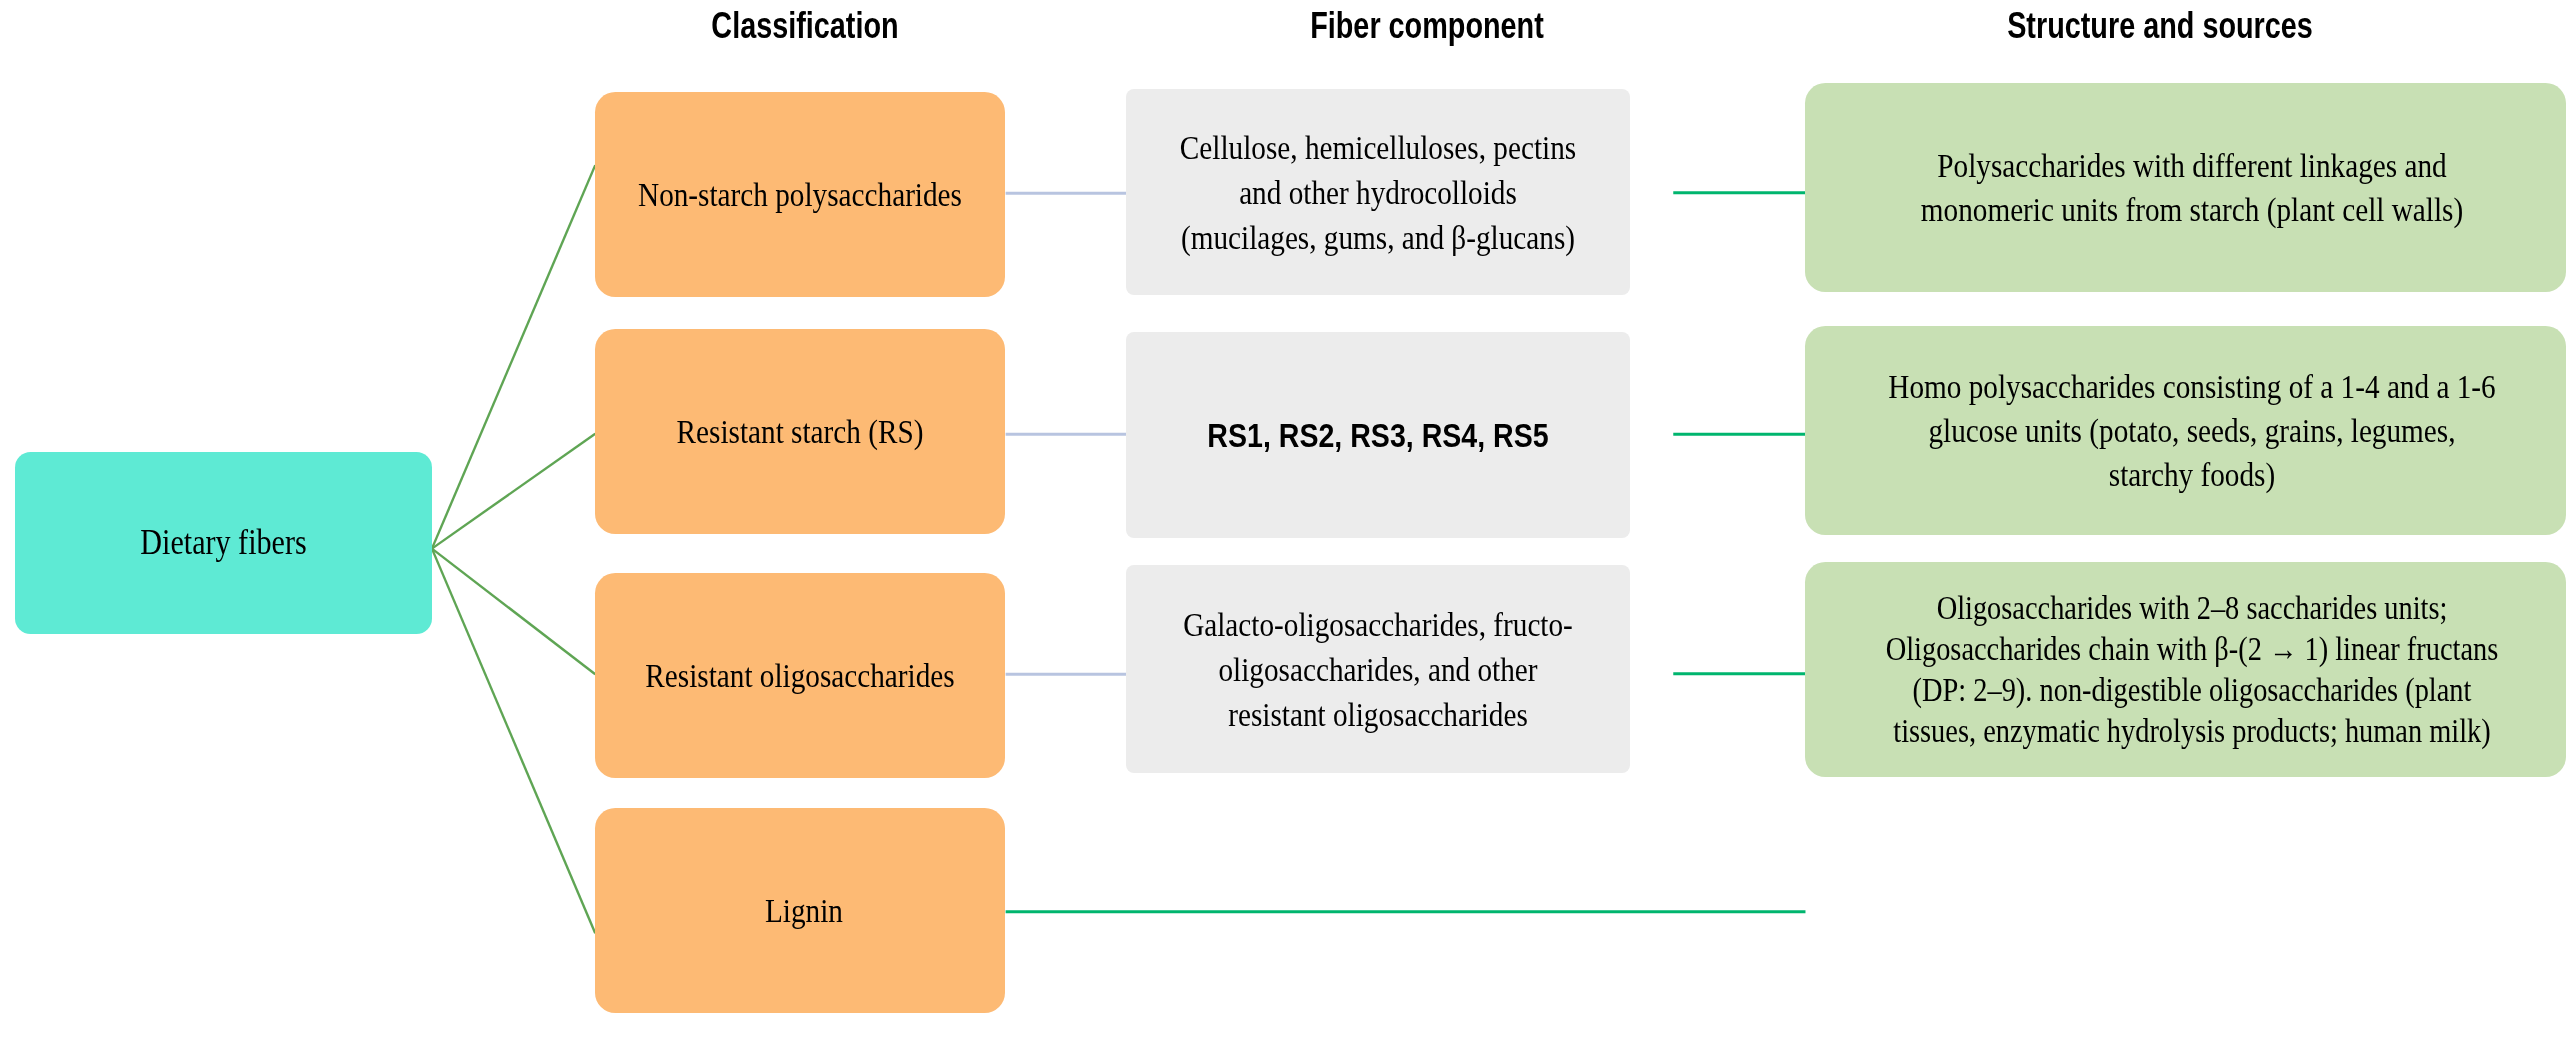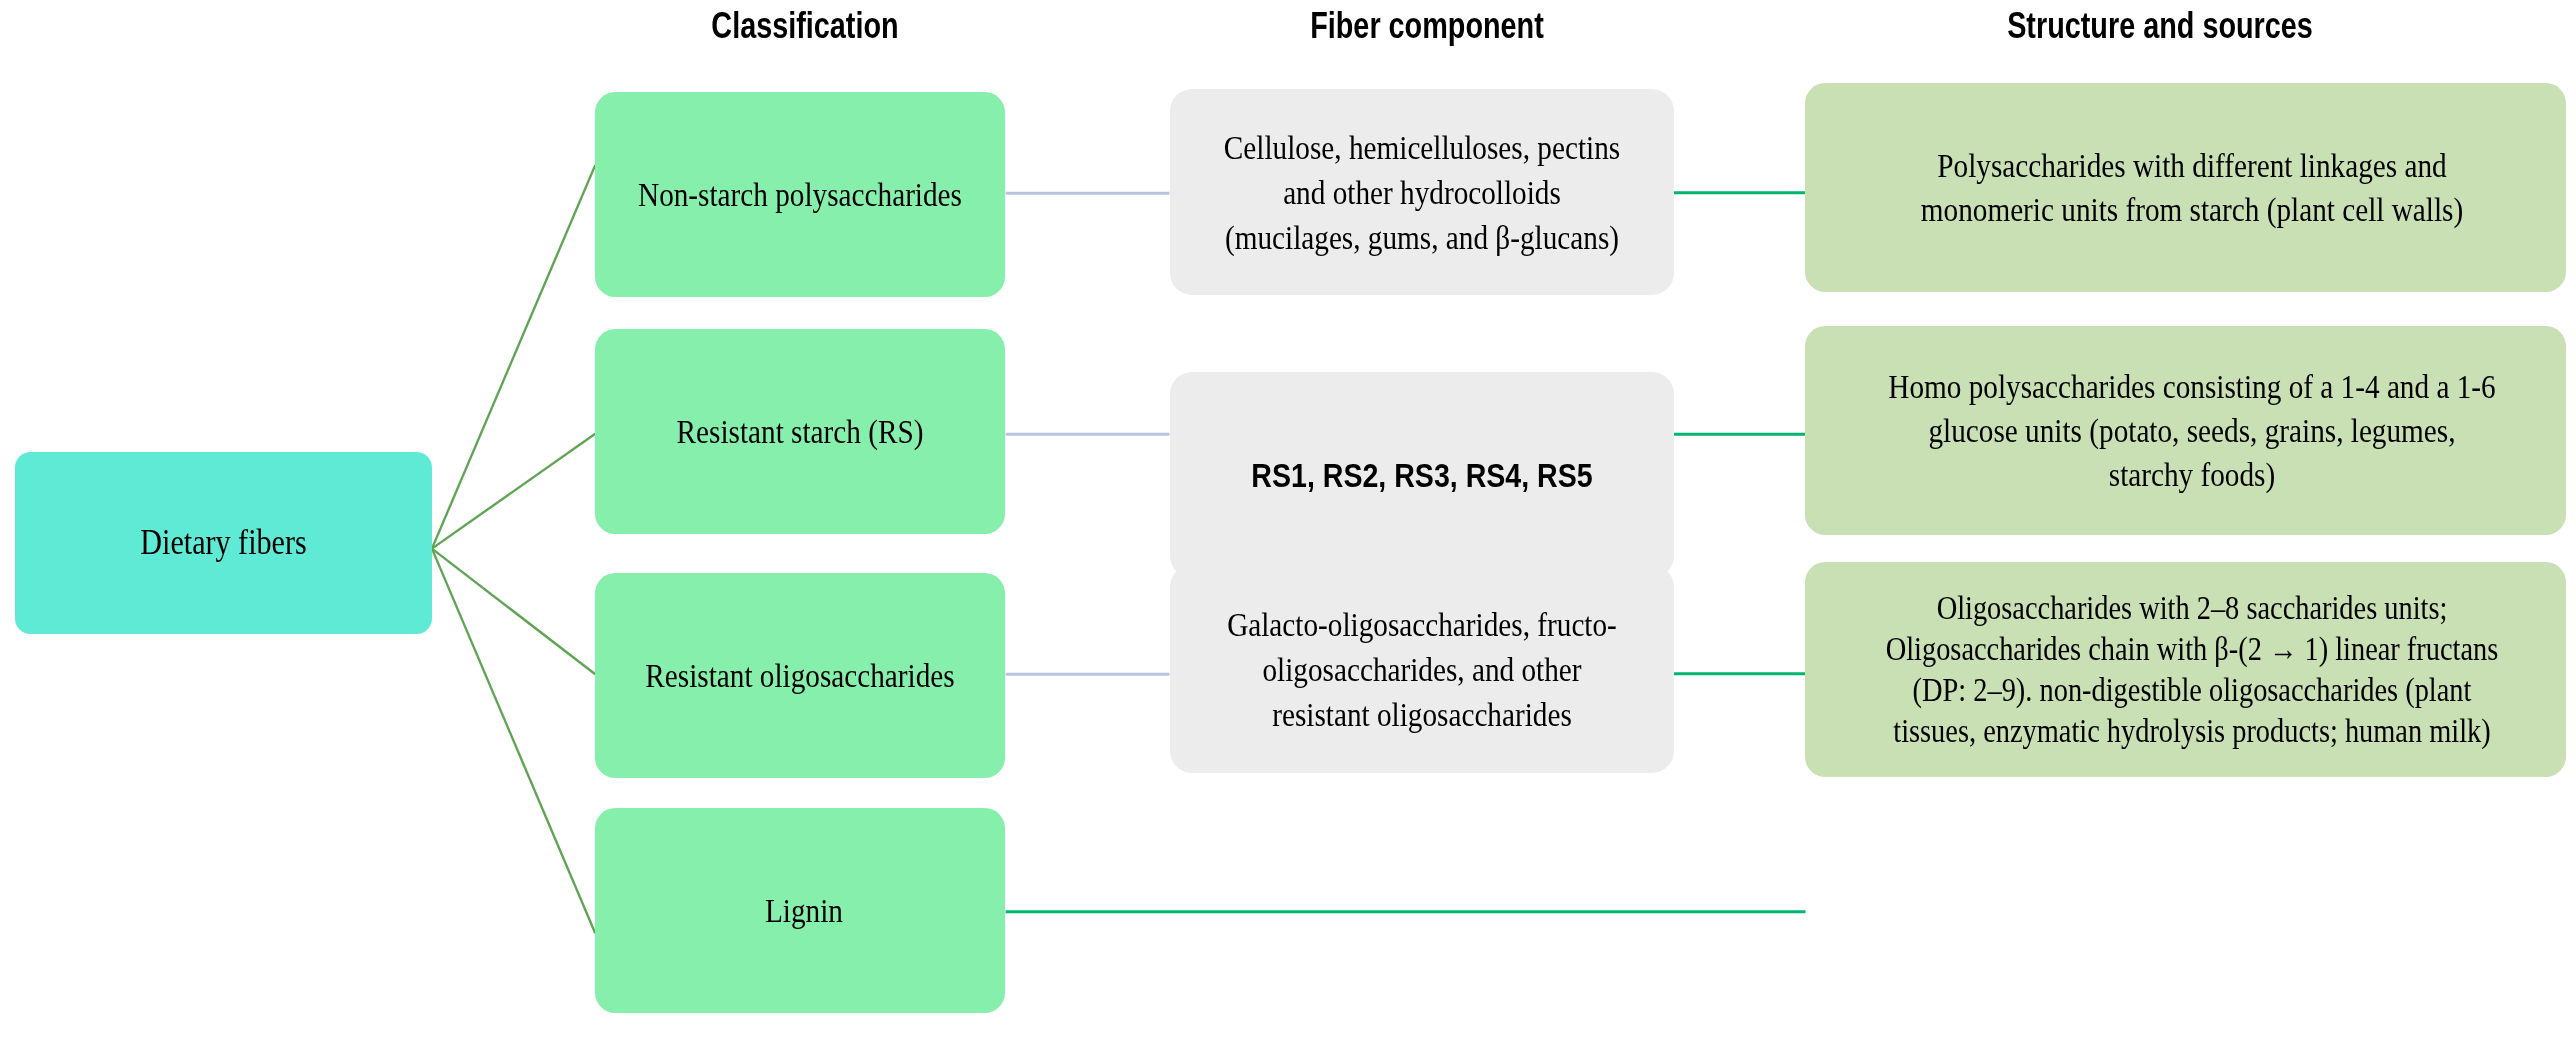--- a/index.html
+++ b/index.html
@@ -53,36 +53,36 @@
   
   #node-root{
     left:15px;top:452px;width:417px;height:182px;
     background:#5eead4;border-radius:15.6px;
   }
   #node-root .txt{font-size:35px;line-height:42px;}
 
   
   .node-classification{
     left:595px;width:410px;
-    background:#86efac;
+    background:#fdba74;
     border-radius:20.3px;
   }
   #node-cls-1{top:92px;height:205px;}
   #node-cls-2{top:329px;height:205px;}
   #node-cls-3{top:573px;height:205px;}
   #node-cls-4{top:808px;height:205px;padding-left:8px;}
 
   
   .node-fiber{
-    left:1170px;width:504px;
+    left:1126px;width:504px;
     background:#ECECEC;
-    border-radius:22px;
+    border-radius:8px;
   }
   #node-fib-1{top:89px;height:206px;}
-  #node-fib-2{top:332px;height:206px;margin-top:40px;}
+  #node-fib-2{top:332px;height:206px;}
   #node-fib-3{top:565px;height:208px;align-items:center;}
   .node-fiber .txt{font-size:34px;line-height:45px;}
 
   
   #node-fib-2 .txt{
     font-family:"Liberation Sans","DejaVu Sans",sans-serif;
     font-weight:bold;
     font-size:34px;
     transform:scaleX(0.84);
   }

